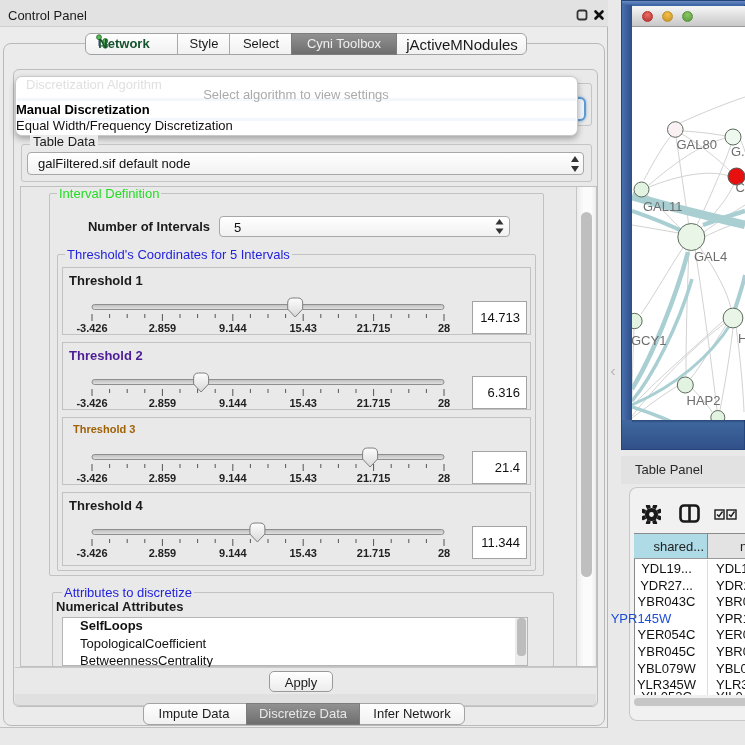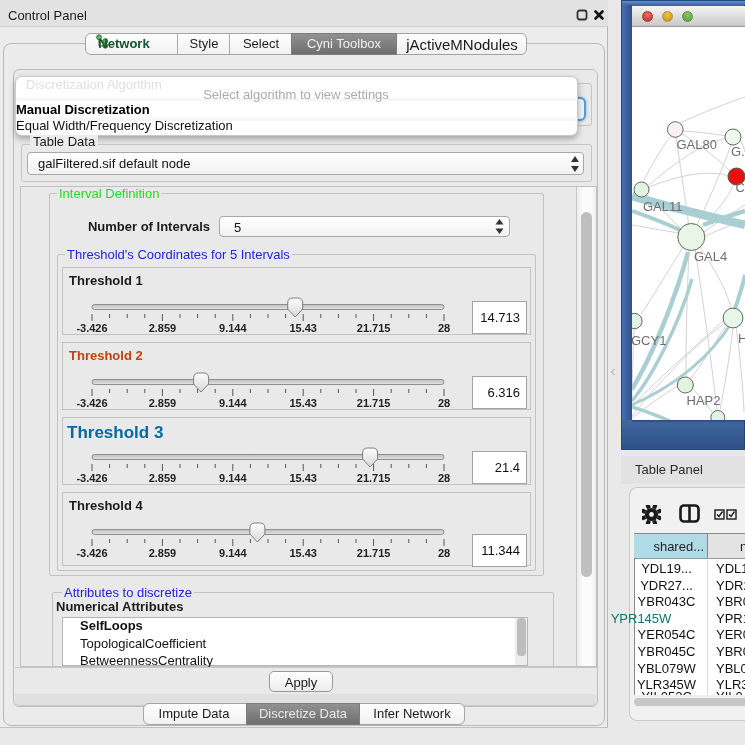--- a/index.html
+++ b/index.html
@@ -85,38 +85,38 @@
 <text x="169.8" y="64" text-anchor="middle" font-size="11" font-weight="bold" fill="#222" font-family="Liberation Sans, sans-serif">9.144</text>
 <text x="240.2" y="64" text-anchor="middle" font-size="11" font-weight="bold" fill="#222" font-family="Liberation Sans, sans-serif">15.43</text>
 <text x="310.6" y="64" text-anchor="middle" font-size="11" font-weight="bold" fill="#222" font-family="Liberation Sans, sans-serif">21.715</text>
 <text x="381.0" y="64" text-anchor="middle" font-size="11" font-weight="bold" fill="#222" font-family="Liberation Sans, sans-serif">28</text>
 </svg>
 <div class="abs" style="left:409px;top:33px;width:55px;height:33px;background:#fff;border:1px solid #A3A3A3;">
       <div class="abs txt" style="right:6px;top:9px;font-size:13px;color:#111">14.713</div>
     </div>
 </div>
 <div class="abs" style="left:62px;top:342px;width:469px;height:68px;border:1px solid #C2C2C2;">
-<div class="abs txt" style="left:6px;top:6px;font-size:13px;font-weight:bold;color:#c2410c">Threshold 2</div>
+<div class="abs txt" style="left:6px;top:6px;font-size:13px;font-weight:bold;color:#4c1d95">Threshold 2</div>
 <svg class="abs" style="left:0;top:0" width="469" height="68" viewBox="0 0 469 68">
 <rect x="29" y="36.5" width="352" height="5" rx="2.5" fill="url(#tg)" stroke="#8E8E8E" stroke-width="1"></rect>
 <path d="M29.0 46 l0 7 M46.6 46 l0 4 M64.2 46 l0 4 M81.8 46 l0 4 M99.4 46 l0 7 M117.0 46 l0 4 M134.6 46 l0 4 M152.2 46 l0 4 M169.8 46 l0 7 M187.4 46 l0 4 M205.0 46 l0 4 M222.6 46 l0 4 M240.2 46 l0 7 M257.8 46 l0 4 M275.4 46 l0 4 M293.0 46 l0 4 M310.6 46 l0 7 M328.2 46 l0 4 M345.8 46 l0 4 M363.4 46 l0 4 M381.0 46 l0 7" stroke="#555" stroke-width="1" fill="none"></path>
 <path d="M130.6 41 L130.6 35 Q130.6 30 135.6 30 L140.6 30 Q145.6 30 145.6 35 L145.6 41 L138.1 49 Z" fill="url(#th)" stroke="#7E7E7E" stroke-width="1"></path>
 <text x="29.0" y="64" text-anchor="middle" font-size="11" font-weight="bold" fill="#222" font-family="Liberation Sans, sans-serif">-3.426</text>
 <text x="99.4" y="64" text-anchor="middle" font-size="11" font-weight="bold" fill="#222" font-family="Liberation Sans, sans-serif">2.859</text>
 <text x="169.8" y="64" text-anchor="middle" font-size="11" font-weight="bold" fill="#222" font-family="Liberation Sans, sans-serif">9.144</text>
 <text x="240.2" y="64" text-anchor="middle" font-size="11" font-weight="bold" fill="#222" font-family="Liberation Sans, sans-serif">15.43</text>
 <text x="310.6" y="64" text-anchor="middle" font-size="11" font-weight="bold" fill="#222" font-family="Liberation Sans, sans-serif">21.715</text>
 <text x="381.0" y="64" text-anchor="middle" font-size="11" font-weight="bold" fill="#222" font-family="Liberation Sans, sans-serif">28</text>
 </svg>
 <div class="abs" style="left:409px;top:33px;width:55px;height:33px;background:#fff;border:1px solid #A3A3A3;">
       <div class="abs txt" style="right:6px;top:9px;font-size:13px;color:#111">6.316</div>
     </div>
 </div>
 <div class="abs" style="left:62px;top:417px;width:469px;height:68px;border:1px solid #C2C2C2;">
-<div class="abs txt" style="left:4px;top:6px;font-size:17px;font-weight:bold;color:#0369a1">Threshold 3</div>
+<div class="abs txt" style="left:10px;top:6px;font-size:11px;font-weight:bold;color:#a16207">Threshold 3</div>
 <svg class="abs" style="left:0;top:0" width="469" height="68" viewBox="0 0 469 68">
 <rect x="29" y="36.5" width="352" height="5" rx="2.5" fill="url(#tg)" stroke="#8E8E8E" stroke-width="1"></rect>
 <path d="M29.0 46 l0 7 M46.6 46 l0 4 M64.2 46 l0 4 M81.8 46 l0 4 M99.4 46 l0 7 M117.0 46 l0 4 M134.6 46 l0 4 M152.2 46 l0 4 M169.8 46 l0 7 M187.4 46 l0 4 M205.0 46 l0 4 M222.6 46 l0 4 M240.2 46 l0 7 M257.8 46 l0 4 M275.4 46 l0 4 M293.0 46 l0 4 M310.6 46 l0 7 M328.2 46 l0 4 M345.8 46 l0 4 M363.4 46 l0 4 M381.0 46 l0 7" stroke="#555" stroke-width="1" fill="none"></path>
 <path d="M299.6 41 L299.6 35 Q299.6 30 304.6 30 L309.6 30 Q314.6 30 314.6 35 L314.6 41 L307.1 49 Z" fill="url(#th)" stroke="#7E7E7E" stroke-width="1"></path>
 <text x="29.0" y="64" text-anchor="middle" font-size="11" font-weight="bold" fill="#222" font-family="Liberation Sans, sans-serif">-3.426</text>
 <text x="99.4" y="64" text-anchor="middle" font-size="11" font-weight="bold" fill="#222" font-family="Liberation Sans, sans-serif">2.859</text>
 <text x="169.8" y="64" text-anchor="middle" font-size="11" font-weight="bold" fill="#222" font-family="Liberation Sans, sans-serif">9.144</text>
 <text x="240.2" y="64" text-anchor="middle" font-size="11" font-weight="bold" fill="#222" font-family="Liberation Sans, sans-serif">15.43</text>
 <text x="310.6" y="64" text-anchor="middle" font-size="11" font-weight="bold" fill="#222" font-family="Liberation Sans, sans-serif">21.715</text>
 <text x="381.0" y="64" text-anchor="middle" font-size="11" font-weight="bold" fill="#222" font-family="Liberation Sans, sans-serif">28</text>
@@ -131,21 +131,21 @@
 <rect x="29" y="36.5" width="352" height="5" rx="2.5" fill="url(#tg)" stroke="#8E8E8E" stroke-width="1"></rect>
 <path d="M29.0 46 l0 7 M46.6 46 l0 4 M64.2 46 l0 4 M81.8 46 l0 4 M99.4 46 l0 7 M117.0 46 l0 4 M134.6 46 l0 4 M152.2 46 l0 4 M169.8 46 l0 7 M187.4 46 l0 4 M205.0 46 l0 4 M222.6 46 l0 4 M240.2 46 l0 7 M257.8 46 l0 4 M275.4 46 l0 4 M293.0 46 l0 4 M310.6 46 l0 7 M328.2 46 l0 4 M345.8 46 l0 4 M363.4 46 l0 4 M381.0 46 l0 7" stroke="#555" stroke-width="1" fill="none"></path>
 <path d="M186.9 41 L186.9 35 Q186.9 30 191.9 30 L196.9 30 Q201.9 30 201.9 35 L201.9 41 L194.4 49 Z" fill="url(#th)" stroke="#7E7E7E" stroke-width="1"></path>
 <text x="29.0" y="64" text-anchor="middle" font-size="11" font-weight="bold" fill="#222" font-family="Liberation Sans, sans-serif">-3.426</text>
 <text x="99.4" y="64" text-anchor="middle" font-size="11" font-weight="bold" fill="#222" font-family="Liberation Sans, sans-serif">2.859</text>
 <text x="169.8" y="64" text-anchor="middle" font-size="11" font-weight="bold" fill="#222" font-family="Liberation Sans, sans-serif">9.144</text>
 <text x="240.2" y="64" text-anchor="middle" font-size="11" font-weight="bold" fill="#222" font-family="Liberation Sans, sans-serif">15.43</text>
 <text x="310.6" y="64" text-anchor="middle" font-size="11" font-weight="bold" fill="#222" font-family="Liberation Sans, sans-serif">21.715</text>
 <text x="381.0" y="64" text-anchor="middle" font-size="11" font-weight="bold" fill="#222" font-family="Liberation Sans, sans-serif">28</text>
 </svg>
-<div class="abs" style="left:409px;top:33px;width:55px;height:33px;background:#fff;border:1px solid #A3A3A3;margin-top:8px;">
+<div class="abs" style="left:409px;top:33px;width:55px;height:33px;background:#fff;border:1px solid #A3A3A3;">
       <div class="abs txt" style="right:6px;top:9px;font-size:13px;color:#111">11.344</div>
     </div>
 </div>
 <div class="abs" style="left:52px;top:592px;width:502px;height:75px;border:1px solid #C2C2C2;border-radius:2px;"></div>
 <div class="abs txt" style="left:62px;top:586px;font-size:13px;color:#2323DD;font-weight:normal;background:#E9E9E9;padding:0 2px;">Attributes to discretize</div>
 <div class="abs txt" style="left:56px;top:600px;font-size:13px;color:#1a1a1a;font-weight:bold;">Numerical Attributes</div>
 <div class="abs" style="left:62px;top:617px;width:466px;height:49px;background:#fff;border:1px solid #B5B5B5;overflow:hidden;"></div>
 <div class="abs txt" style="left:80px;top:619px;font-size:13px;color:#111;font-weight:bold;">SelfLoops</div>
 <div class="abs txt" style="left:80px;top:636.5px;font-size:13px;color:#111;font-weight:normal;">TopologicalCoefficient</div>
 <div class="abs txt" style="left:80px;top:654px;font-size:13px;color:#111;font-weight:normal;">BetweennessCentrality</div>
@@ -258,21 +258,21 @@
 <div class="abs" style="left:633.5px;top:534px;width:73.5px;height:24.5px;background:#AFDBE7;border-bottom:1px solid #999;"></div>
 <div class="abs" style="left:707px;top:534px;width:38px;height:24.5px;background:#E3E3E3;border-bottom:1px solid #999;border-left:1px solid #888;"></div>
 <div class="abs txt" style="left:704px;top:540px;transform:translateX(-100%);font-size:13px;color:#222">shared...</div>
 <div class="abs txt" style="left:740px;top:540px;font-size:13px;color:#222;font-weight:normal;">n...</div>
 <div class="abs txt" style="left:666.5px;top:562px;transform:translateX(-50%);font-size:13px;color:#111;font-weight:normal;">YDL19...</div>
 <div class="abs txt" style="left:716px;top:562px;font-size:13px;color:#111;font-weight:normal;">YDL1</div>
 <div class="abs txt" style="left:666.5px;top:578.6px;transform:translateX(-50%);font-size:13px;color:#111;font-weight:normal;">YDR27...</div>
 <div class="abs txt" style="left:716px;top:578.6px;font-size:13px;color:#111;font-weight:normal;">YDR2</div>
 <div class="abs txt" style="left:666.5px;top:595.2px;transform:translateX(-50%);font-size:13px;color:#111;font-weight:normal;">YBR043C</div>
 <div class="abs txt" style="left:716px;top:595.2px;font-size:13px;color:#111;font-weight:normal;">YBR0</div>
-<div class="abs txt" style="left:641px;top:611.8000000000001px;transform:translateX(-50%);font-size:13px;color:#0f766e;font-weight:normal;">YPR145W</div>
+<div class="abs txt" style="left:641px;top:611.8000000000001px;transform:translateX(-50%);font-size:13px;color:#1d4ed8;font-weight:normal;">YPR145W</div>
 <div class="abs txt" style="left:716px;top:611.8000000000001px;font-size:13px;color:#111;font-weight:normal;">YPR1</div>
 <div class="abs txt" style="left:666.5px;top:628.4000000000001px;transform:translateX(-50%);font-size:13px;color:#111;font-weight:normal;">YER054C</div>
 <div class="abs txt" style="left:716px;top:628.4000000000001px;font-size:13px;color:#111;font-weight:normal;">YER0</div>
 <div class="abs txt" style="left:666.5px;top:645.0000000000001px;transform:translateX(-50%);font-size:13px;color:#111;font-weight:normal;">YBR045C</div>
 <div class="abs txt" style="left:716px;top:645.0000000000001px;font-size:13px;color:#111;font-weight:normal;">YBR0</div>
 <div class="abs txt" style="left:666.5px;top:661.6000000000001px;transform:translateX(-50%);font-size:13px;color:#111;font-weight:normal;">YBL079W</div>
 <div class="abs txt" style="left:716px;top:661.6000000000001px;font-size:13px;color:#111;font-weight:normal;">YBL0</div>
 <div class="abs txt" style="left:666.5px;top:678.2000000000002px;transform:translateX(-50%);font-size:13px;color:#111;font-weight:normal;">YLR345W</div>
 <div class="abs txt" style="left:716px;top:678.2000000000002px;font-size:13px;color:#111;font-weight:normal;">YLR3</div>
 <div class="abs" style="left:634px;top:689.5px;width:111px;height:5.5px;overflow:hidden;">

